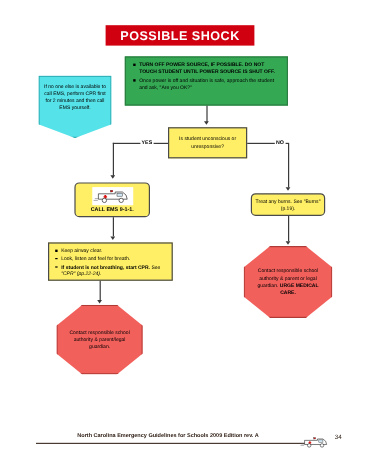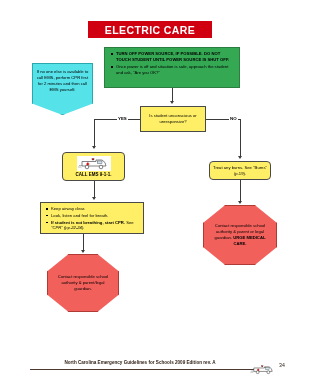--- a/index.html
+++ b/index.html
@@ -300,21 +300,21 @@
     top: 362px;
     width: 26px;
     height: 13px;
   }
 </style>
 </head>
 <body>
 
 <div id="page">
 
-  <div class="title-banner">ELECTRIC CARE</div>
+  <div class="title-banner">POSSIBLE SHOCK</div>
 
   <div class="node green-box">
     <ul>
       <li>
         <span class="gb-strong">TURN OFF POWER SOURCE, IF POSSIBLE. DO NOT TOUCH STUDENT UNTIL POWER SOURCE IS SHUT OFF.</span>
       </li>
       <li>
         <span>Once power is off and situation is safe, approach the student and ask, "Are you OK?"</span>
       </li>
     </ul>

